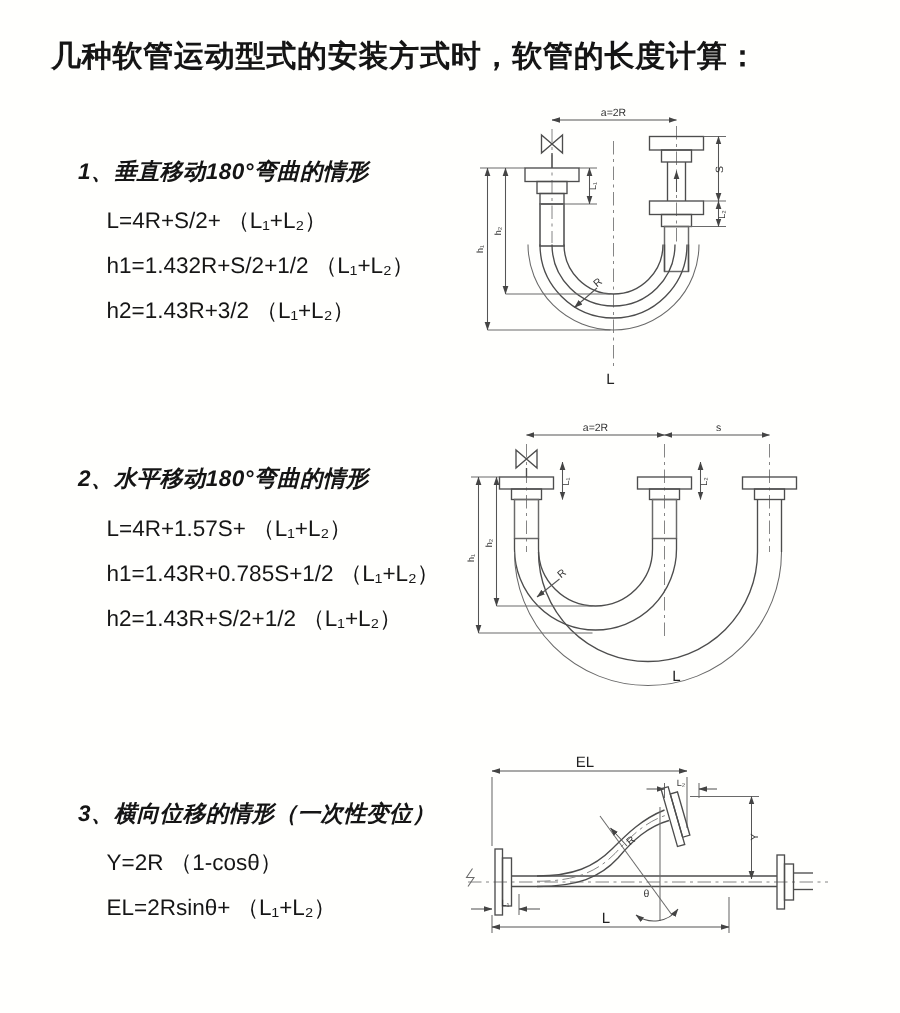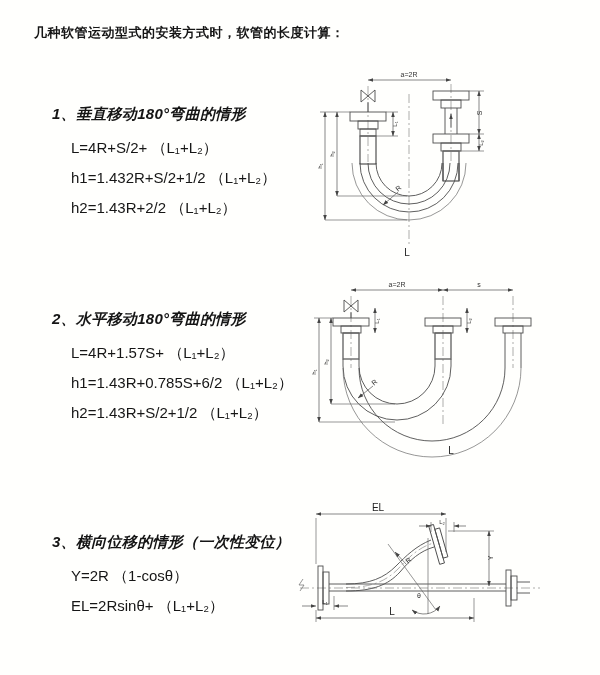--- a/index.html
+++ b/index.html
@@ -3,21 +3,21 @@
 <meta charset="utf-8">
 <style>
   html,body{margin:0;padding:0;}
   body{
     width:600px;height:675px;position:relative;background:#fffffd;
     font-family:"Liberation Sans","DejaVu Sans",sans-serif;color:#111;
     overflow:hidden;
   }
   .page-title{
     position:absolute;left:34px;top:24px;
-    font-size:13px;font-weight:bold;color:#151515;letter-spacing:0.5px;
+    font-size:20px;font-weight:bold;color:#151515;letter-spacing:0.5px;
   }
   .section{position:absolute;left:52px;}
   .sec-heading{font-size:15px;font-weight:bold;color:#151515;margin-bottom:9px;letter-spacing:0.3px;font-style:italic;}
   .formula{margin-left:19px;height:30px;line-height:30px;font-size:15px;color:#161616;}
   .diagram{position:absolute;}
   svg{display:block;}
   svg .ln{stroke:#4d4d4d;stroke-width:0.9;fill:none;}
   svg .thin{stroke:#6a6a6a;stroke-width:0.7;fill:none;}
   svg .dim{stroke:#555;stroke-width:0.7;fill:none;}
   svg .cl{stroke:#777;stroke-width:0.6;fill:none;stroke-dasharray:9 3 2 3;}
@@ -28,27 +28,27 @@
 </style>
 </head>
 <body>
 
 <div class="page-title">几种软管运动型式的安装方式时，软管的长度计算：</div>
 
 <div class="section" style="top:105px">
   <div class="sec-heading">1、垂直移动180°弯曲的情形</div>
   <div class="formula">L=4R+S/2+ （L₁+L₂）</div>
   <div class="formula">h1=1.432R+S/2+1/2 （L₁+L₂）</div>
-  <div class="formula">h2=1.43R+2/2 （L₁+L₂）</div>
+  <div class="formula">h2=1.43R+3/2 （L₁+L₂）</div>
 </div>
 
 <div class="section" style="top:310px">
   <div class="sec-heading">2、水平移动180°弯曲的情形</div>
   <div class="formula">L=4R+1.57S+ （L₁+L₂）</div>
-  <div class="formula">h1=1.43R+0.785S+6/2 （L₁+L₂）</div>
+  <div class="formula">h1=1.43R+0.785S+1/2 （L₁+L₂）</div>
   <div class="formula">h2=1.43R+S/2+1/2 （L₁+L₂）</div>
 </div>
 
 <div class="section" style="top:533px">
   <div class="sec-heading">3、横向位移的情形（一次性变位）</div>
   <div class="formula">Y=2R （1-cosθ）</div>
   <div class="formula">EL=2Rsinθ+ （L₁+L₂）</div>
 </div>
 
 <div class="diagram" style="left:303px;top:66px">
@@ -233,21 +233,21 @@
 
   <g>
     <line class="dim" x1="70" y1="110" x2="55" y2="122" marker-end="url(#ar2)"></line>
     <text class="dimtxt" x="73" y="108" transform="rotate(-40 73 108)" text-anchor="middle">R</text>
   </g>
 
   <text class="biglbl" x="148" y="178" text-anchor="middle">L</text>
 </svg>
 </div>
 
-<div class="diagram" style="left:288px;top:498px">
+<div class="diagram" style="left:300px;top:498px">
 <svg width="300" height="160" viewBox="0 0 300 160">
   <defs>
     <marker id="ar3" viewBox="0 0 10 10" refX="9.5" refY="5" markerWidth="8" markerHeight="8" orient="auto-start-reverse">
       <path d="M0,1.6 L10,5 L0,8.4 z" fill="#444"></path>
     </marker>
   </defs>
 
   <line class="cl" x1="12" y1="90" x2="252" y2="90"></line>
   <path class="thin" d="M12,93 l4,-6 l-5,0 l4,-6"></path>
 

